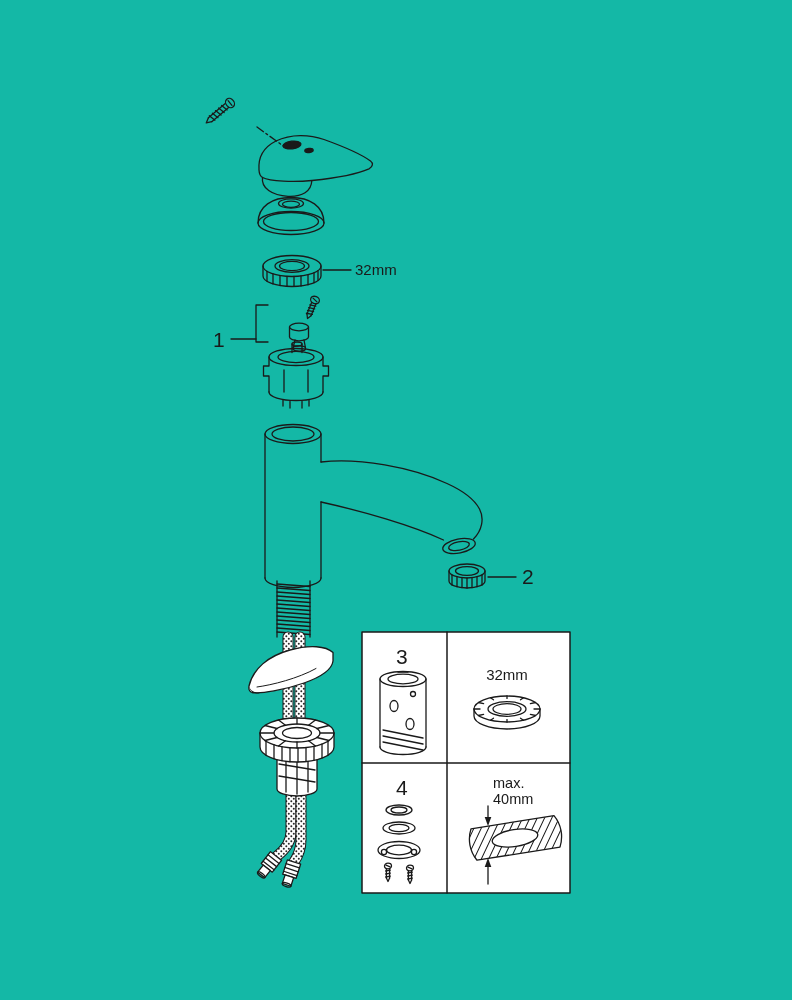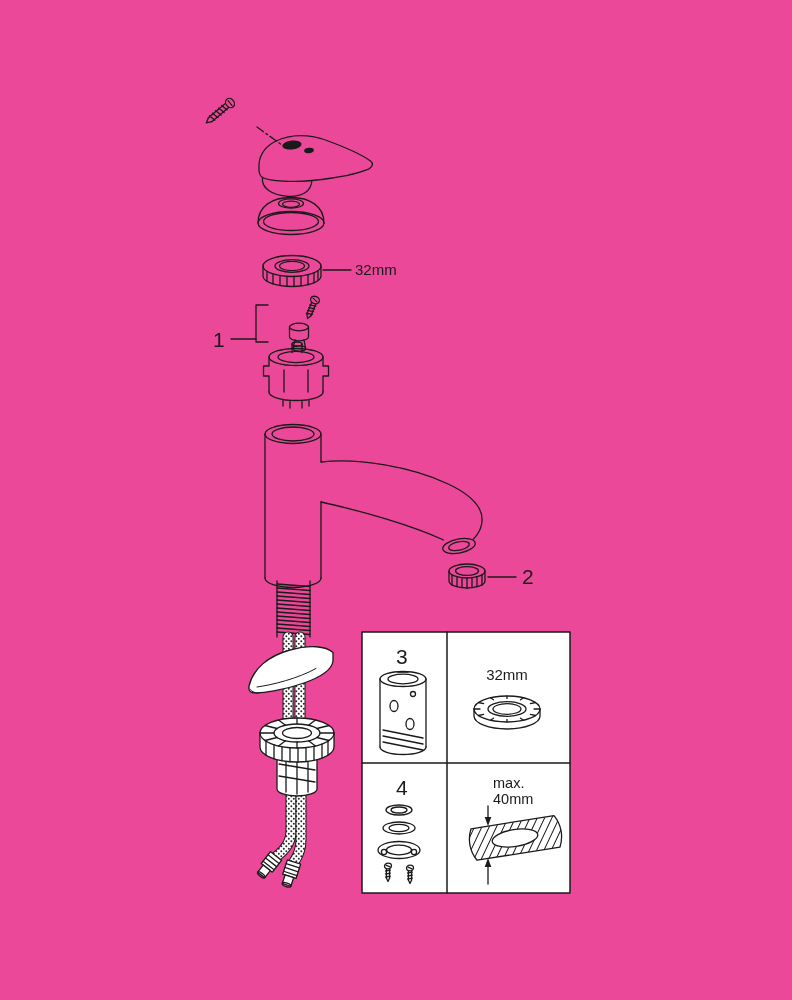--- a/index.html
+++ b/index.html
@@ -1,21 +1,21 @@
 <!DOCTYPE html>
 <html><head>
 <meta charset="utf-8">
 <style>
   * { margin: 0; padding: 0; box-sizing: border-box; }
   html, body { width: 792px; height: 1000px; background: #ffffff; }
   .stage {
     position: relative;
     width: 792px;
     height: 1000px;
-    background: #ec4899;
+    background: #14b8a6;
     overflow: hidden;
     font-family: "Liberation Sans", sans-serif;
   }
   svg { display: block; }
   svg text {
     font-family: "Liberation Sans", sans-serif;
     fill: #1a1a1a;
     stroke: none;
   }
   text.num   { font-size: 21px; }

